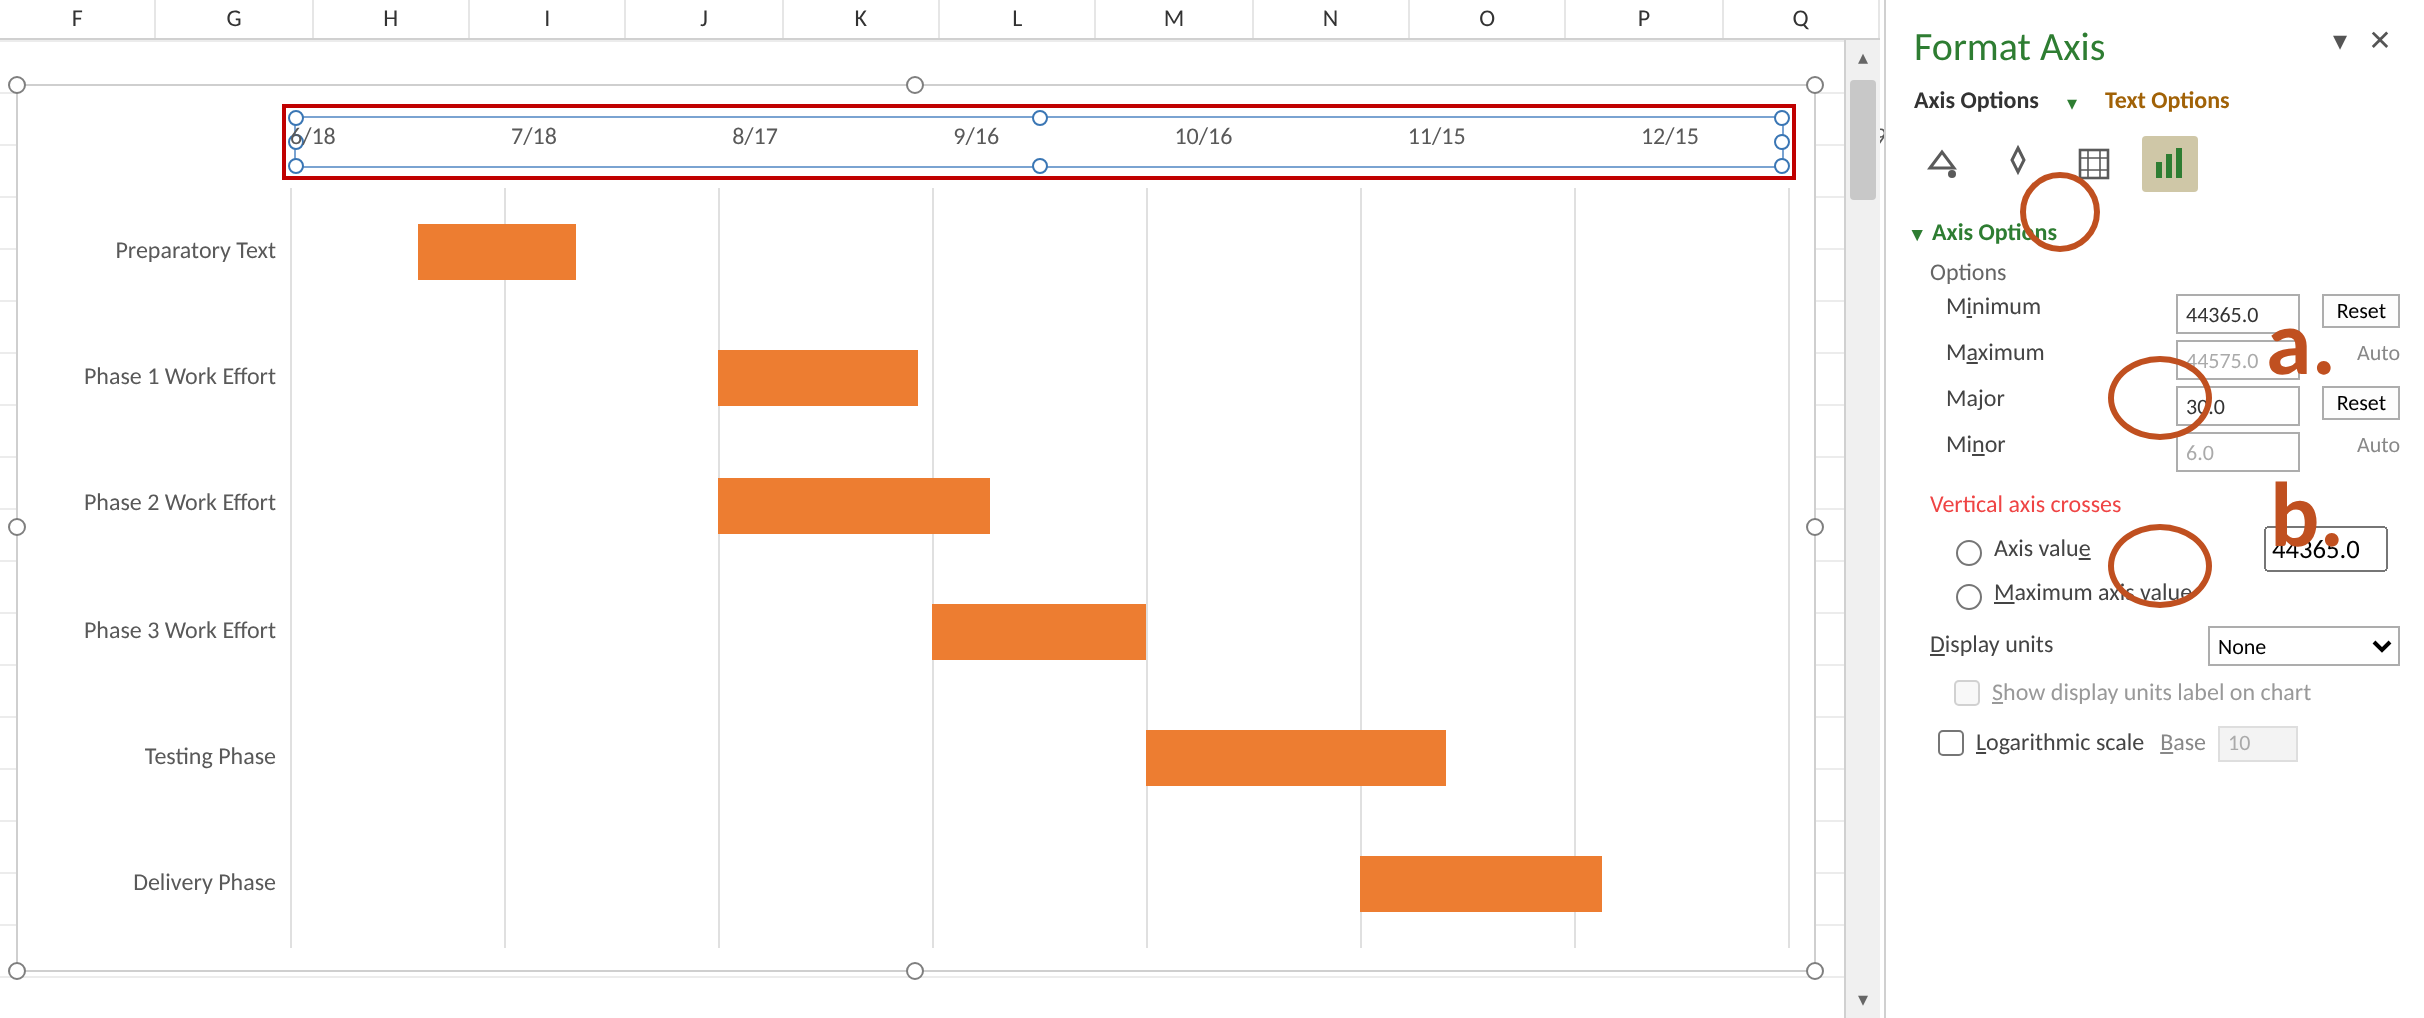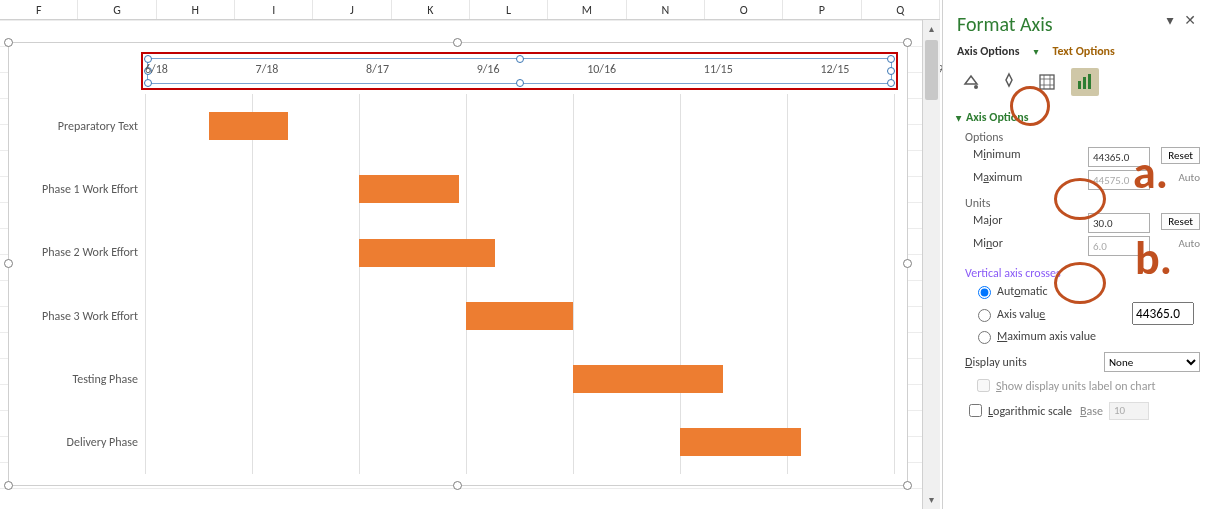--- a/index.html
+++ b/index.html
@@ -246,37 +246,32 @@
     <span class="lbl">M<u>i</u>nimum</span>
     <input type="text" value="44365.0" style="">
     <span class="aux"><button class="reset">Reset</button></span>
   </div>
   <div class="field-row">
     <span class="lbl">M<u>a</u>ximum</span>
     <input type="text" class="inactive" value="44575.0" style="">
     <span class="aux"><span class="auto-lbl">Auto</span></span>
   </div>
 
-  <div class="subhdr">Units</div>
   <div class="field-row">
     <span class="lbl">Ma<u>j</u>or</span>
     <input type="text" value="30.0" style="">
     <span class="aux"><button class="reset">Reset</button></span>
   </div>
   <div class="field-row">
     <span class="lbl">Mi<u>n</u>or</span>
     <input type="text" class="inactive" value="6.0" style="">
     <span class="aux"><span class="auto-lbl">Auto</span></span>
   </div>
 
-  <div class="subhdr" style="margin-left:8px;margin-top:10px;color:#8b5cf6;">Vertical axis crosses</div>
-  <div class="radio-row">
-    <input type="radio" checked="" style="">
-    <span>Aut<u>o</u>matic</span>
-  </div>
+  <div class="subhdr" style="margin-left:8px;margin-top:10px;color:#ef4444;">Vertical axis crosses</div>
   <div class="radio-row">
     <input type="radio" style="">
     <span style="flex:1">Axis valu<u>e</u></span>
     <input type="text" class="ghost" style="width: 62px;" value="44365.0">
   </div>
   <div class="radio-row">
     <input type="radio" style="">
     <span><u>M</u>aximum axis value</span>
   </div>
 

